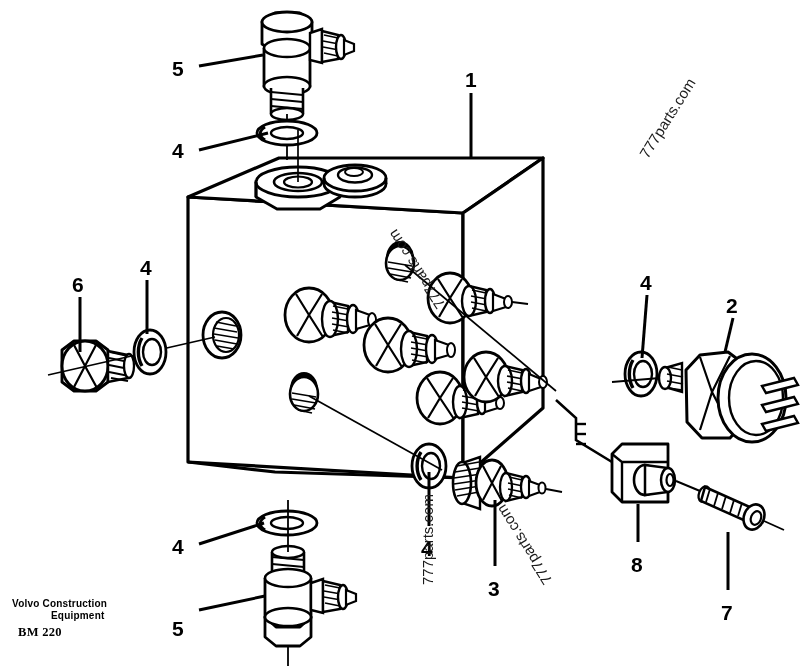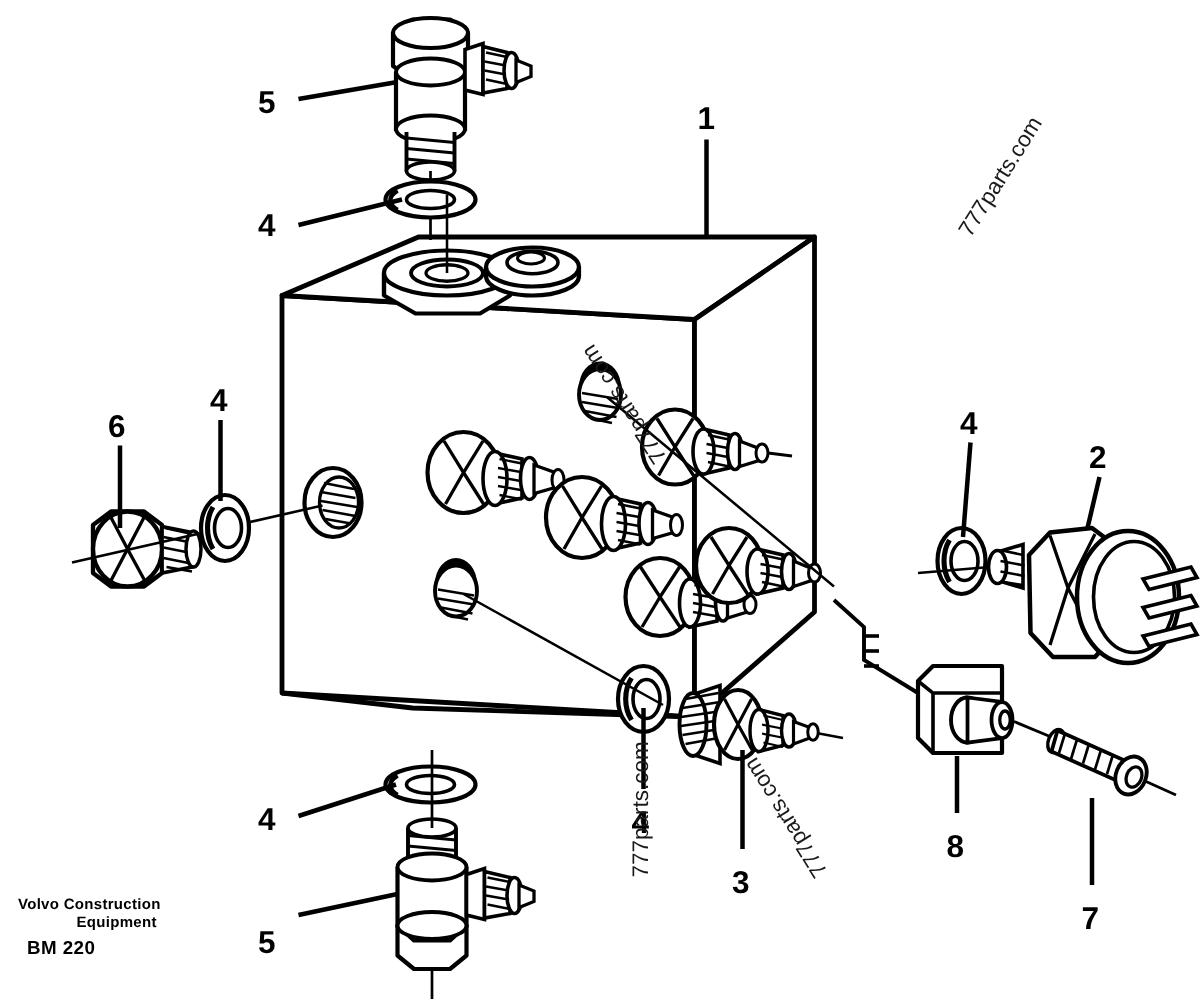--- a/index.html
+++ b/index.html
@@ -457,15 +457,15 @@
 
   <div id="watermark-layer">
       <div class="watermark" style="left: 636px; top: 152px; transform: rotate(-58deg); transform-origin: 0px 0px;">777parts.com</div>
       <div class="watermark" style="left: 434px; top: 312px; transform: rotate(-123deg); transform-origin: 0px 0px;">777parts.com</div>
       <div class="watermark" style="left: 419px; top: 585px; transform: rotate(-90deg); transform-origin: 0px 0px;">777parts.com</div>
       <div class="watermark" style="left: 541px; top: 588px; transform: rotate(-122deg); transform-origin: 0px 0px;">777parts.com</div>
     </div>
 
   <div class="footer-line" id="footer-brand-1" style="left:12px; top:598px;">Volvo Construction</div>
   <div class="footer-line" id="footer-brand-2" style="left:28px; top:610px;margin-left:23px;">Equipment</div>
-  <div class="footer-line" id="footer-model" style="left:18px; top:625px;">BM 220</div>
+  <div class="footer-line" id="footer-model" style="left:18px; top:625px;font-family:Liberation Serif, serif;">BM 220</div>
 
 </div>
 
 </body></html>

